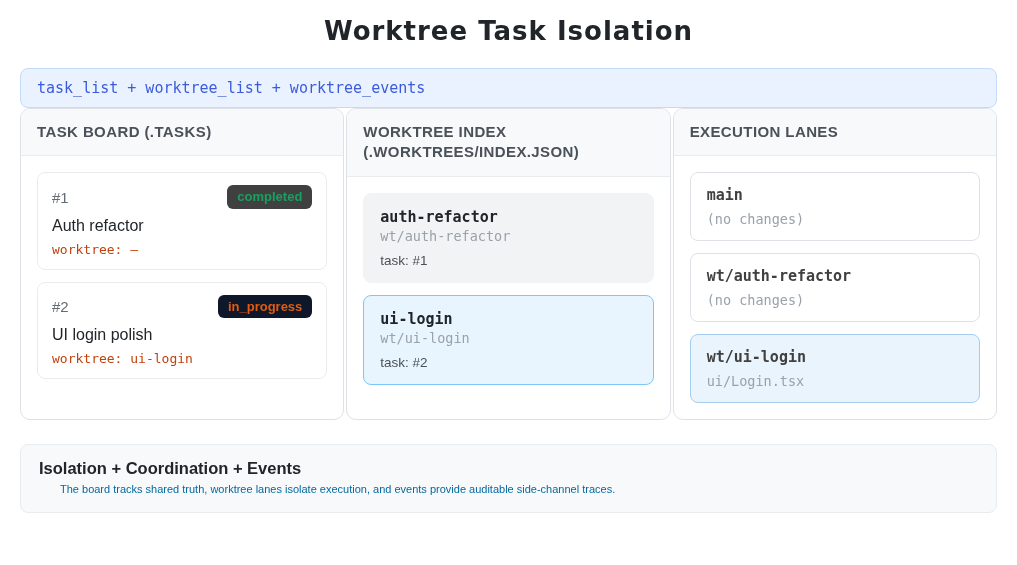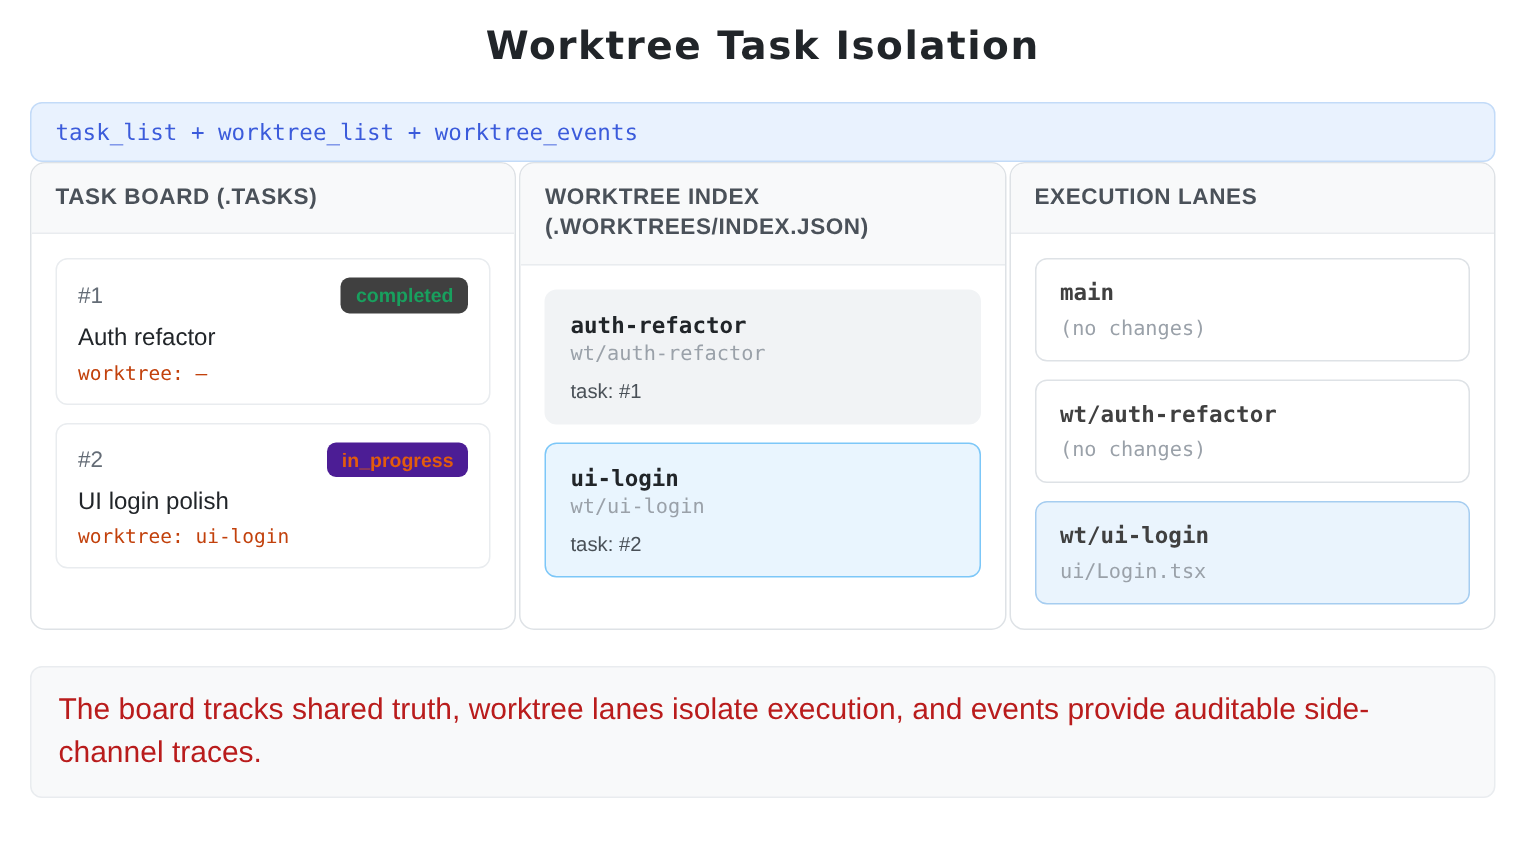--- a/index.html
+++ b/index.html
@@ -82,21 +82,21 @@
     font-size: 15px;
   }
   .badge {
     font-size: 13px;
     font-weight: 700;
     border-radius: 6px;
     padding: 4px 10px;
     line-height: 1.2;
   }
   .badge--green { background: #404040; color: #18a05e; }
-  .badge--amber { background: #4c1d95; color: #e25c0d; }
+  .badge--amber { background: #0f172a; color: #e25c0d; }
   .task-title {
     font-size: 16px;
     color: #212529;
     margin-bottom: 7px;
   }
   .mono-dim {
     font-family: "DejaVu Sans Mono", "Liberation Mono", monospace;
     font-size: 13px;
     color: #c2410c;
   }
@@ -162,23 +162,24 @@
     border-radius: 8px;
     padding: 14px 18px;
   }
   .summary-heading {
     font-size: 16.5px;
     font-weight: 700;
     color: #212529;
     margin-bottom: 4px;
   }
   .summary-body {
-    font-size: 20px;
-    color: #b91c1c;
+    font-size: 11px;
+    color: #0369a1;
     line-height: 1.45;
+    margin-left: 21px;
   }
 </style>
 </head>
 <body>
 
 <div class="page">
 
   <h1 class="page-title">Worktree Task Isolation</h1>
 
   <div class="banner">
@@ -249,16 +250,17 @@
           <div class="lane-name">wt/ui-login</div>
           <div class="lane-detail">ui/Login.tsx</div>
         </div>
 
       </div>
     </section>
 
   </div>
 
   <div class="summary">
+    <div class="summary-heading">Isolation + Coordination + Events</div>
     <div class="summary-body">The board tracks shared truth, worktree lanes isolate execution, and events provide auditable side-channel traces.</div>
   </div>
 
 </div>
 
 </body></html>

